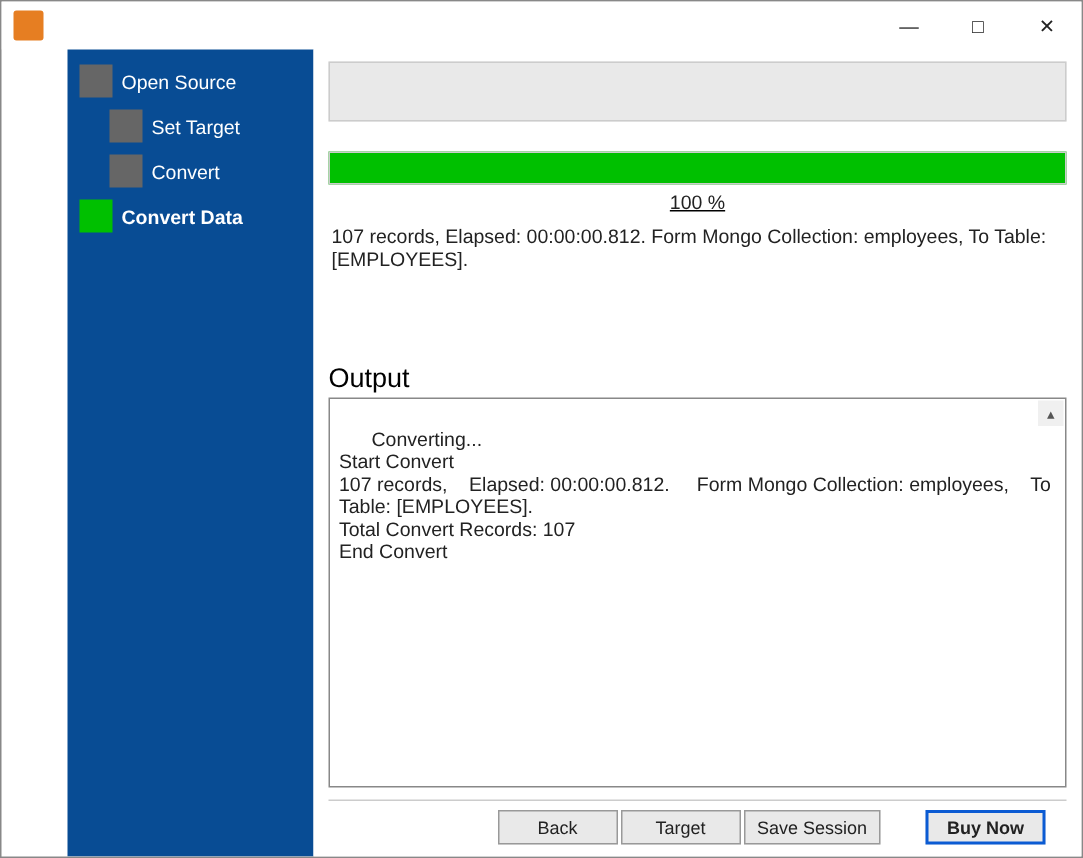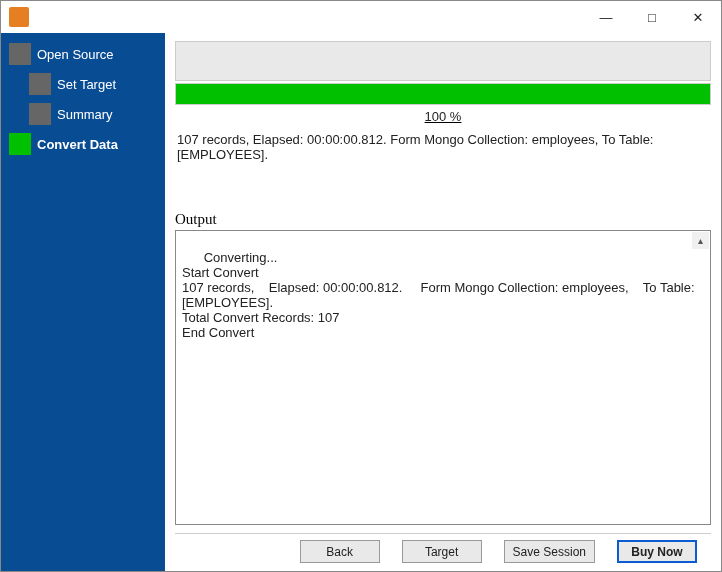--- a/index.html
+++ b/index.html
@@ -4,50 +4,50 @@
   <style>
     * { margin: 0; padding: 0; box-sizing: border-box; font-family: "Segoe UI", Tahoma, sans-serif; }
     body { width: 722px; height: 572px; background: #fff; border: 1px solid #888; display: flex; flex-direction: column; overflow: hidden; }
 
     
     .titlebar { height: 32px; background: #fff; display: flex; align-items: center; }
     .titlebar .app-icon { width: 20px; height: 20px; margin-left: 8px; background: #E67E22; border-radius: 2px; }
     .titlebar .spacer { flex: 1; }
     .titlebar .win-btn { width: 46px; height: 32px; display: flex; align-items: center; justify-content: center; font-size: 13px; color: #222; }
 
-    .content { flex: 1; display: flex; }
+    .content { flex: 1; display: flex; padding-left: 44px; }
 
     
     .nav { width: 164px; background: #084c94; color: #fff; font-size: 13px; padding-top: 6px; }
     .nav-item { display: flex; align-items: center; padding: 4px 8px; gap: 6px; }
     .nav-item.root { padding-left: 8px; }
     .nav-item.child { padding-left: 28px; text-align: center; }
     .nav-item.root.last { padding-left: 8px; }
     .nav-item .square { width: 22px; height: 22px; background: #666; }
     .nav-item.active .square { background: #00c000; }
     .nav-item.active .label { font-weight: 700; }
     .nav-item .label { white-space: nowrap; }
 
     
     .panel { flex: 1; display: flex; flex-direction: column; padding: 8px 10px 6px 10px; background: #fff; }
     .top-gap { height: 40px; background: #e9e9e9; border: 1px solid #ccc; margin-bottom: 2px; }
-    .progress-area { margin-top: 0; text-decoration: underline; }
+    .progress-area { margin-top: 18px; text-decoration: underline; }
     .progress-bar { height: 22px; background: #00c000; border: 1px solid #ccc; }
     .progress-label { text-align: center; font-size: 13px; padding: 4px 0 2px 0; color: #222; }
     .status-line { font-size: 13px; padding: 6px 2px; color: #222; }
 
-    .output-label { font-size: 15px; margin-top: 43px; margin-bottom: 2px; font-family: Liberation Serif, serif; }
+    .output-label { font-size: 18px; margin-top: 56px; margin-bottom: 2px; }
     .output-box { flex: 1; border: 1px solid #888; background: #fff; font-size: 13px; padding: 4px 6px; color: #222; position: relative; overflow: hidden; white-space: pre-wrap; }
     .output-scroll-up { position: absolute; top: 1px; right: 1px; width: 17px; height: 17px; background: #f0f0f0; display: flex; align-items: center; justify-content: center; font-size: 10px; color: #555; }
 
     .bottom-sep { height: 1px; background: #ccc; margin: 8px 0 6px 0; }
-    .button-row { display: flex; gap: 22px; justify-content: flex-end; padding-right: 14px; padding-bottom: 2px; }
+    .button-row { display: flex; gap: 2px; justify-content: flex-end; padding-right: 14px; padding-bottom: 2px; }
     .btn { min-width: 80px; height: 23px; border: 1px solid #999; background: #e9e9e9; font-size: 12px; color: #222; padding: 0 8px; }
     .btn:disabled { color: #999; }
-    .btn.primary { border: 2px solid #0b5bd3; font-weight: 700; }
+    .btn.primary { border: 2px solid #0b5bd3; font-weight: 700; margin-left: 28px; }
   </style>
 </head>
 <body>
 
 <div class="titlebar">
   <div class="app-icon"></div>
   <div class="spacer"></div>
   <div class="win-btn">—</div>
   <div class="win-btn">□</div>
   <div class="win-btn close">✕</div>
@@ -58,21 +58,21 @@
     <div class="nav-item root">
       <div class="square"></div>
       <span class="label">Open Source</span>
     </div>
     <div class="nav-item child">
       <div class="square"></div>
       <span class="label">Set Target</span>
     </div>
     <div class="nav-item child">
       <div class="square"></div>
-      <span class="label">Summary</span>
+      <span class="label">Convert</span>
     </div>
     <div class="nav-item root last active">
       <div class="square"></div>
       <span class="label">Convert Data</span>
     </div>
   </div>
 
   <div class="panel">
     <div class="top-gap"></div>
 

